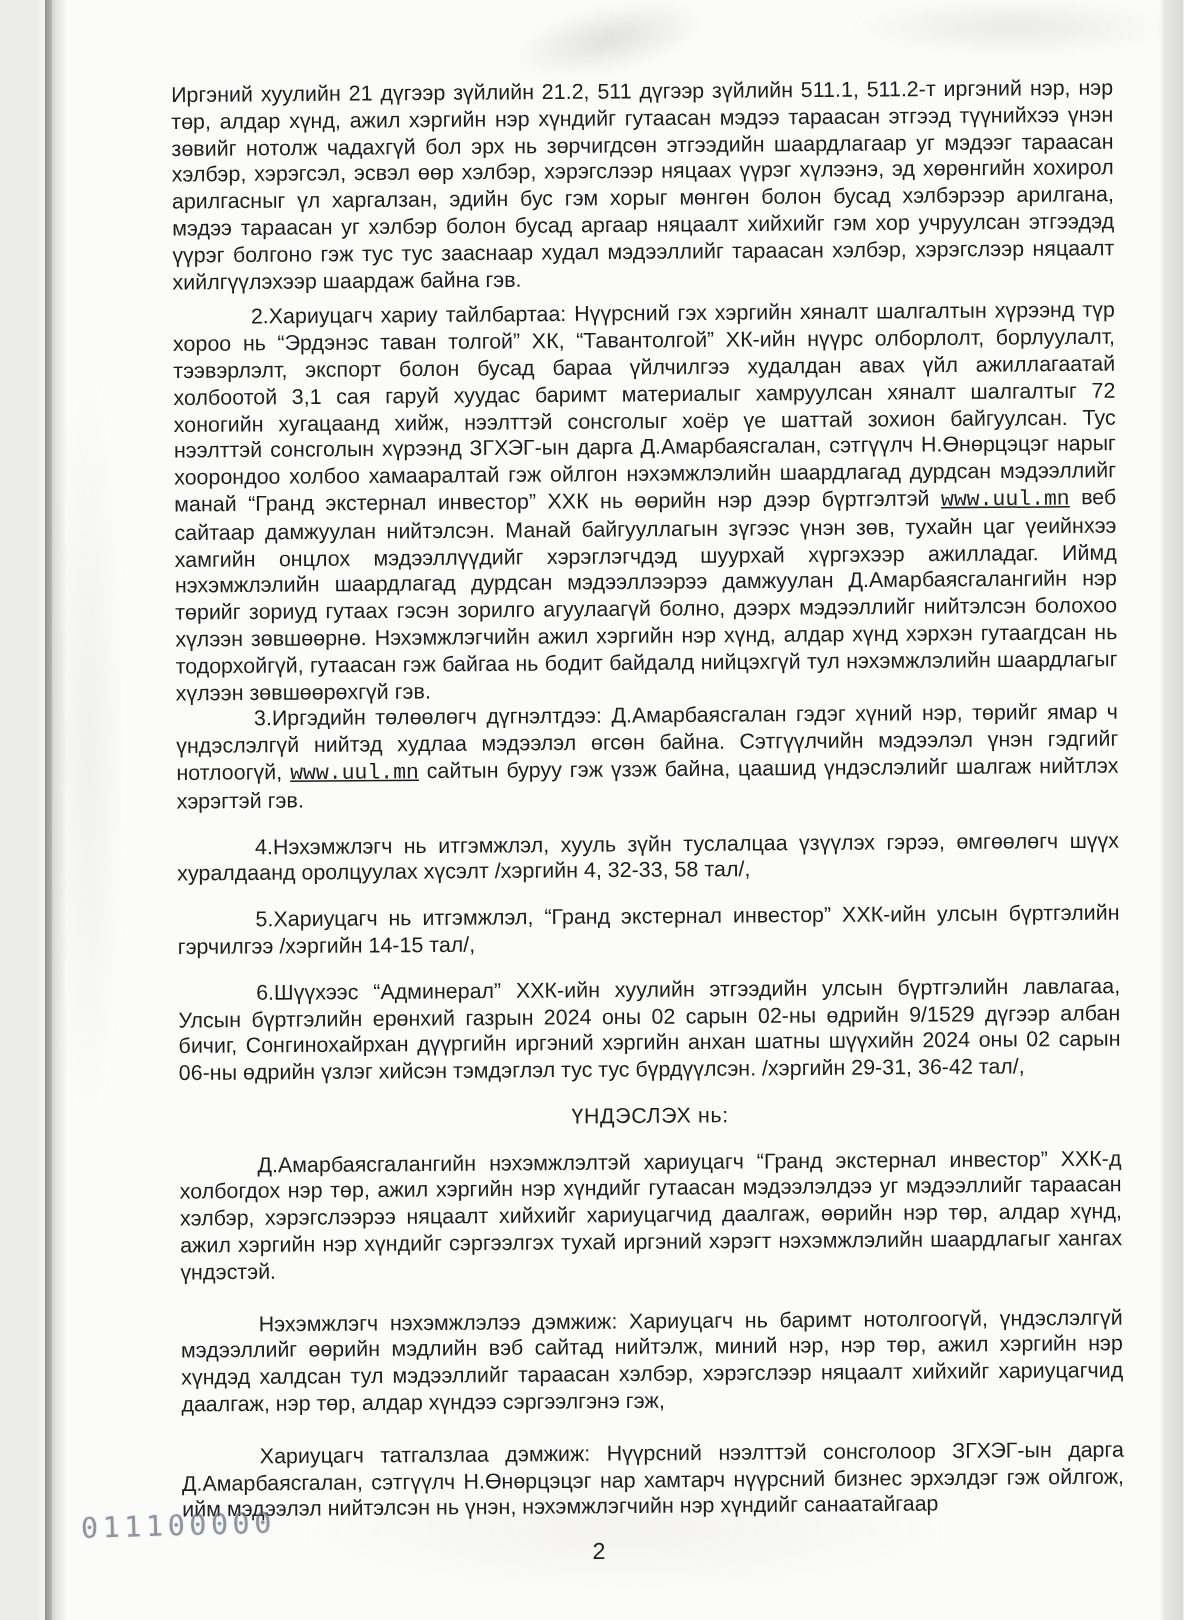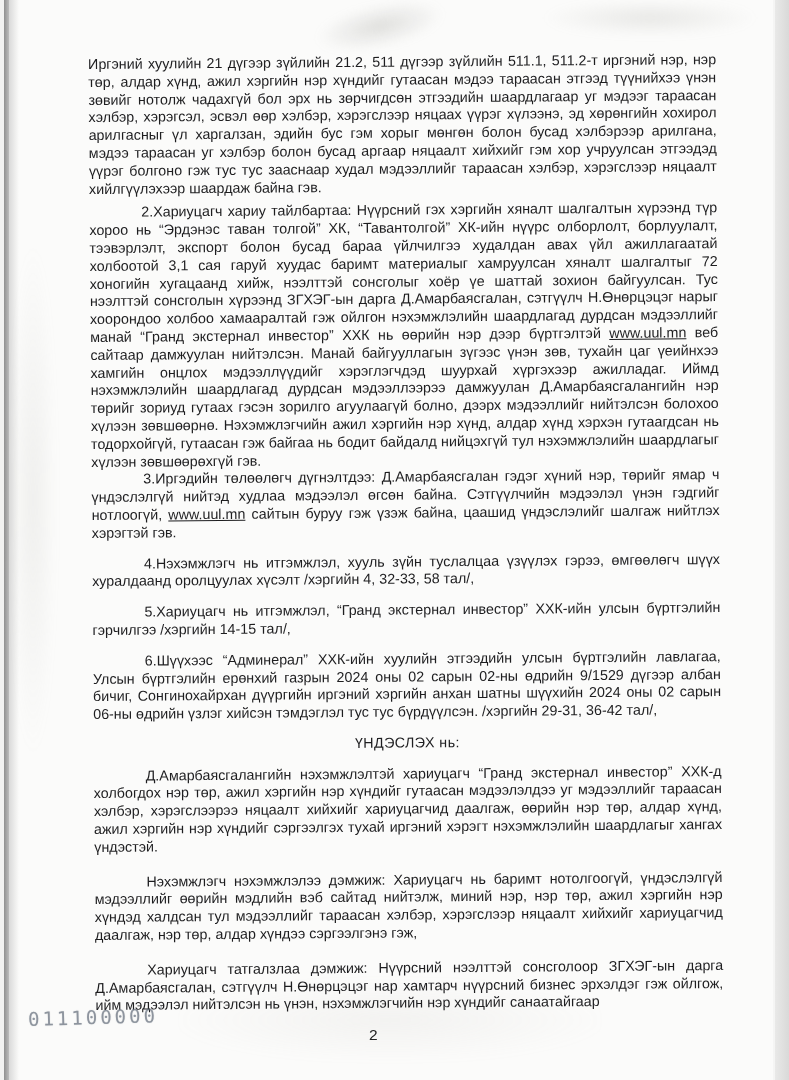--- a/index.html
+++ b/index.html
@@ -9,20 +9,21 @@
     height: 1080px;
     overflow: hidden;
     background: #ececeb;
     font-family: "Liberation Sans", sans-serif;
   }
   .scan-page {
     position: absolute;
     inset: 0;
     background: #fbfbfa;
     overflow: hidden;
+    margin-left: 26px;
   }
   
   .edge-left-strip {
     position: absolute;
     left: 0; top: 0;
     width: 4px; height: 100%;
     background: #f2f2f1;
   }
   .edge-left-line {
     position: absolute;
@@ -77,21 +78,21 @@
   .para { margin: 0; }
   .para.indent { text-indent: 52px; }
   .para.gap-s { margin-top: 6px; }
   .para.gap-m { margin-top: 13px; }
   .para.gap-l { margin-top: 17px; }
   .para.heading {
     text-align: center;
     text-indent: 0;
     letter-spacing: 0.4px;
   }
-  .link-underline { text-decoration: underline; }
+  .link-underline { text-decoration: underline; font-family: Liberation Mono, monospace; }
   
   .stamp {
     position: absolute;
     left: 28px; top: 1006px;
     font-family: "DejaVu Sans Mono", monospace;
     font-size: 19px;
     letter-spacing: 3px;
     color: rgba(92, 102, 116, 0.55);
     transform: rotate(-1.6deg);
     text-shadow: 0 0 1px rgba(92,102,116,0.35);

